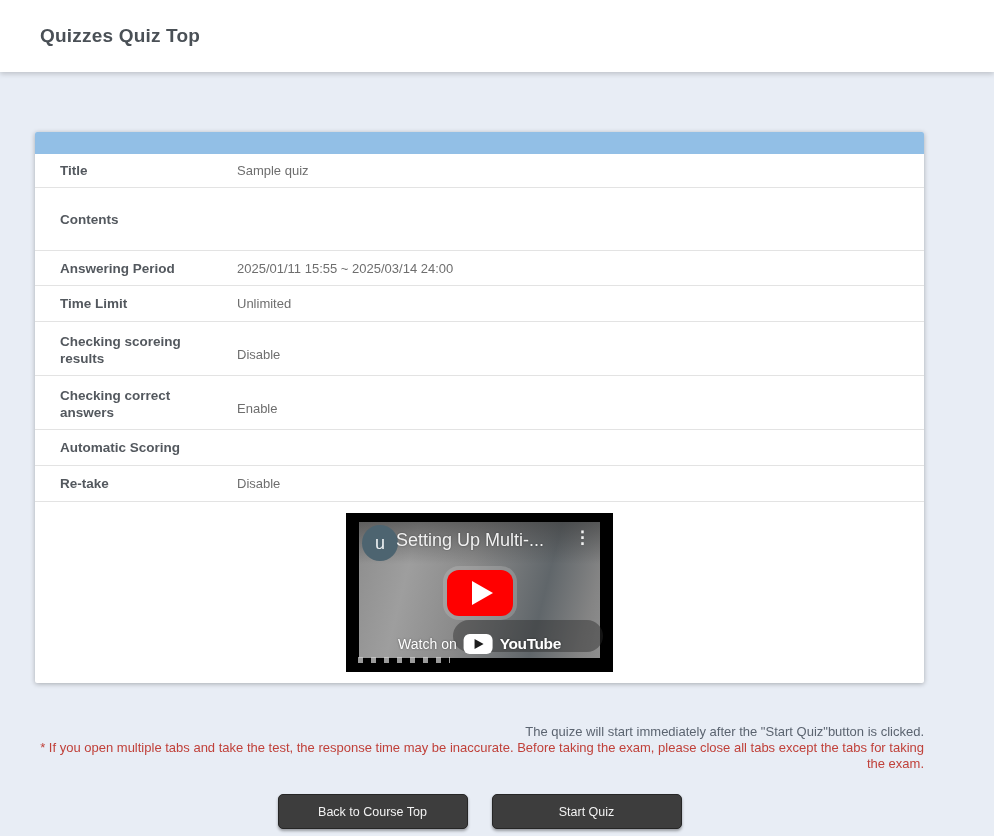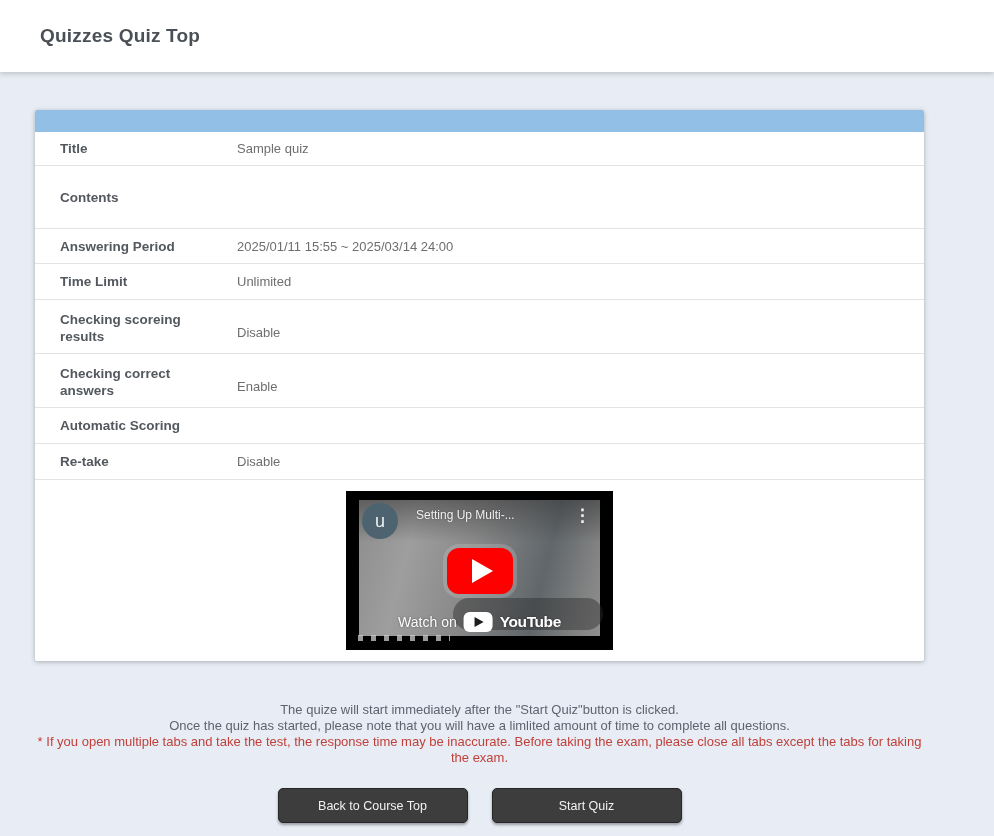--- a/index.html
+++ b/index.html
@@ -14,21 +14,21 @@
     height:72px; background:#ffffff;
     box-shadow:0 2px 5px rgba(0,0,0,0.18);
     display:flex; align-items:center; padding-left:40px;
     position:relative; z-index:5;
   }
   .app-header h1 { font-size:19px; font-weight:bold; color:#4a5056; letter-spacing:0.2px; }
 
   
   .content { width:889px; margin-left:35px; }
   .card {
-    margin-top:38px; background:#ffffff; border-radius:2px;
+    margin-top:60px; background:#ffffff; border-radius:2px;
     box-shadow:0 1px 5px rgba(0,0,0,0.28);
   }
   .accent-bar { height:22px; background:#92bfe6; border-radius:2px 2px 0 0; }
   .row { display:flex; align-items:center; border-bottom:1px solid #e3e3e3; }
   .row .label {
     width:202px; padding:8px 45px 8px 25px;
     font-weight:bold; font-size:13.5px; color:#53585e; line-height:17px;
   }
   .row .value { flex:1; font-size:13px; color:#6e6e6e; padding-right:12px; line-height:17px; }
   .row.tall { align-items:center; }
@@ -52,22 +52,22 @@
   .yt-strip {
     position:absolute; left:12px; bottom:9px; width:92px; height:6px; opacity:.75;
     background:repeating-linear-gradient(90deg,#cfcfcf 0 5px, transparent 5px 13px);
   }
   .yt-avatar {
     position:absolute; left:16px; top:12px; width:36px; height:36px; border-radius:50%;
     background:#4d6470; color:#eef2f4; font-size:18px;
     display:flex; align-items:center; justify-content:center;
   }
   .yt-title {
-    position:absolute; left:70px; top:17px; width:170px;
-    color:#f1f1f1; font-size:12px; white-space:nowrap; overflow:hidden;
+    position:absolute; left:50px; top:17px; width:170px;
+    color:#f1f1f1; font-size:18px; white-space:nowrap; overflow:hidden;
     text-shadow:0 0 2px rgba(0,0,0,.4);
   }
   .yt-menu {
     position:absolute; right:22px; top:16px; color:#f1f1f1; font-size:17px;
     font-weight:bold; line-height:17px;
   }
   .yt-play {
     position:absolute; left:50%; top:50%; transform:translate(-50%,-50%);
     width:66px; height:46px; background:#ff0000; border-radius:12px;
     display:flex; align-items:center; justify-content:center;
@@ -94,21 +94,21 @@
   }
   .yt-logo-badge .tri {
     width:0; height:0; margin-left:2px;
     border-left:9px solid #1d1d1d;
     border-top:5px solid transparent; border-bottom:5px solid transparent;
   }
   .yt-brand { color:#ffffff; font-size:15.5px; font-weight:bold; letter-spacing:-0.4px;
     text-shadow:0 0 2px rgba(0,0,0,.5); }
 
   
-  .notice { margin-top:41px; text-align:center; font-size:13px; line-height:16px; color:#5b6470; }
+  .notice { margin-top:41px; text-align:right; font-size:13px; line-height:16px; color:#5b6470; }
   .notice .warning { color:#c0413a; }
 
   
   .button-bar { margin-top:22px; display:flex; justify-content:center; gap:24px; }
   .btn {
     width:190px; height:35px; background:#3d3d3d; color:#f2f2f2;
     border:1px solid #262626; border-radius:5px; font-size:12.5px;
     font-family:"Liberation Sans", sans-serif; cursor:pointer;
     box-shadow:0 2px 3px rgba(0,0,0,0.35);
   }
@@ -175,21 +175,20 @@
             <span class="tri"></span>
           </span>
           <span class="yt-brand">YouTube</span>
         </div>
       </div>
     </div>
   </div>
 
   <div class="notice">
     <p>The quize will start immediately after the "Start Quiz"button is clicked.</p>
-    <p>Once the quiz has started, please note that you will have a limlited amount of time to complete all questions.</p>
     <p class="warning">* If you open multiple tabs and take the test, the response time may be inaccurate. Before taking the exam, please close all tabs except the tabs for taking the exam.</p>
   </div>
 
   <div class="button-bar">
     <button class="btn">Back to Course Top</button>
     <button class="btn">Start Quiz</button>
   </div>
 </div>
 
 </body></html>

